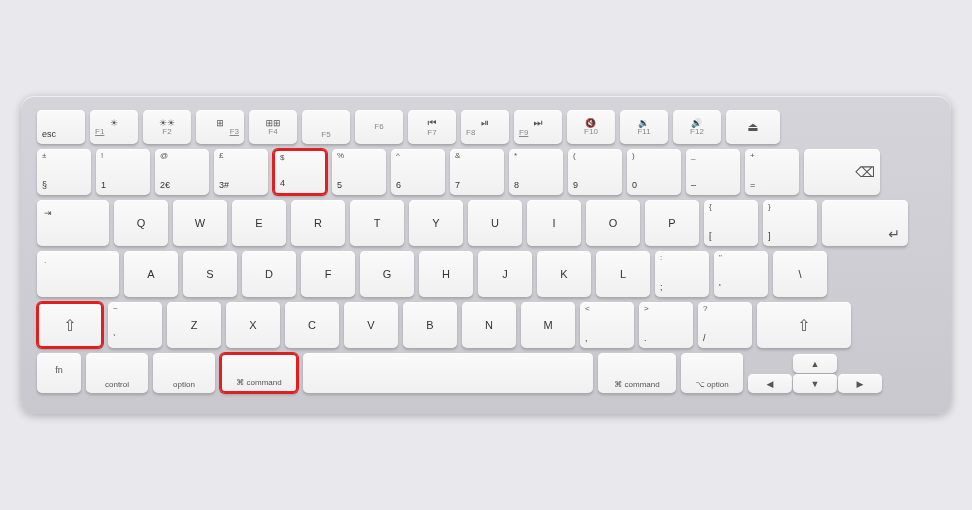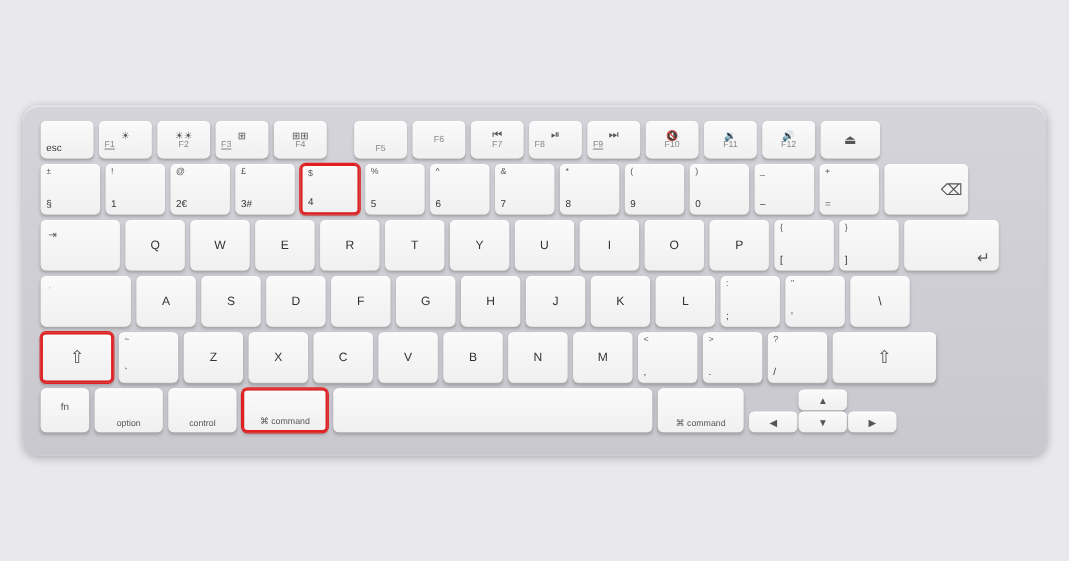--- a/index.html
+++ b/index.html
@@ -108,27 +108,27 @@
     <div class="key key-fn-row" style="align-items:center;justify-content:center;">
       <span style="font-size:9px;color:#555;">☀</span>
       <span class="key-label" style="font-size:8px;color:#888;text-decoration:underline;">F1</span>
     </div>
     <div class="key key-fn-row" style="align-items:center;justify-content:center;">
       <span style="font-size:9px;color:#555;">☀☀</span>
       <span class="key-label" style="font-size:8px;color:#888;text-align:center;">F2</span>
     </div>
     <div class="key key-fn-row" style="align-items:center;justify-content:center;">
       <span style="font-size:9px;color:#555;">⊞</span>
-      <span class="key-label" style="font-size:8px;color:#888;text-align:left;text-decoration:underline;">F3</span>
+      <span class="key-label" style="font-size:8px;color:#888;text-align:right;text-decoration:underline;">F3</span>
     </div>
     <div class="key key-fn-row" style="align-items:center;justify-content:center;">
       <span style="font-size:9px;color:#555;">⊞⊞</span>
       <span class="key-label" style="font-size:8px;color:#888;text-align:center;">F4</span>
     </div>
-    <div class="key key-fn-row" style="align-items:center;justify-content:flex-end;margin-left:20px;">
+    <div class="key key-fn-row" style="align-items:center;justify-content:flex-end;">
       <span class="key-label" style="font-size:8px;color:#888;text-align:center;">F5</span>
     </div>
     <div class="key key-fn-row" style="align-items:center;justify-content:center;">
       <span class="key-label" style="font-size:8px;color:#888;text-align:center;">F6</span>
     </div>
     <div class="key key-fn-row" style="align-items:center;justify-content:center;">
       <span style="font-size:10px;color:#555;">⏮</span>
       <span class="key-label" style="font-size:8px;color:#888;text-align:center;">F7</span>
     </div>
     <div class="key key-fn-row" style="align-items:center;justify-content:center;">
@@ -349,33 +349,36 @@
     </div>
     <div class="key key-shift-right" style="align-items:center;justify-content:center;">
       <span style="font-size:16px;color:#555;">⇧</span>
     </div>
   </div>
 
   <div class="key-row" style="align-items:flex-end;">
     <div class="key key-fn" style="align-items:center;justify-content:flex-end;padding-bottom:18px;">
       <span style="font-size:9px;color:#555;">fn</span>
     </div>
+    <div class="key key-control" style="justify-content:flex-end;padding-bottom:4px;">
+      <span style="font-size:8px;color:#555;text-align:center;width:100%;">control</span>
+    </div>
     <div class="key key-option" style="justify-content:flex-end;padding-bottom:4px;">
       <span style="font-size:8px;color:#555;text-align:center;width:100%;">option</span>
     </div>
-    <div class="key key-control" style="justify-content:flex-end;padding-bottom:4px;">
-      <span style="font-size:8px;color:#555;text-align:center;width:100%;">control</span>
-    </div>
     <div class="key key-command-left key-highlighted" style="justify-content:flex-end;padding-bottom:4px;">
       <span style="font-size:8px;color:#555;text-align:center;width:100%;">⌘ command</span>
     </div>
     <div class="key key-space">
     </div>
     <div class="key key-command-right" style="justify-content:flex-end;padding-bottom:4px;">
       <span style="font-size:8px;color:#555;text-align:center;width:100%;">⌘ command</span>
+    </div>
+    <div class="key key-option" style="justify-content:flex-end;padding-bottom:4px;">
+      <span style="font-size:8px;color:#555;text-align:center;width:100%;">⌥ option</span>
     </div>
 
     <div style="display:flex;flex-direction:column;gap:1px;">
       <div style="display:flex;justify-content:center;">
         <div class="key" style="width:44px;height:19px;align-items:center;justify-content:center;">
           <span style="font-size:9px;color:#555;">▲</span>
         </div>
       </div>
       <div style="display:flex;gap:1px;">
         <div class="key" style="width:44px;height:19px;align-items:center;justify-content:center;">

